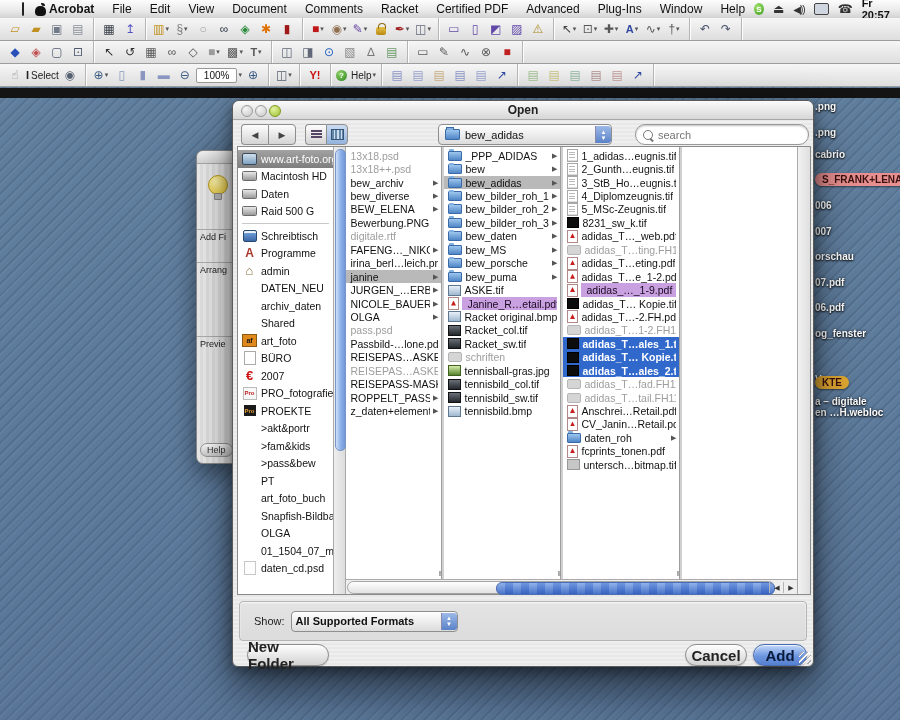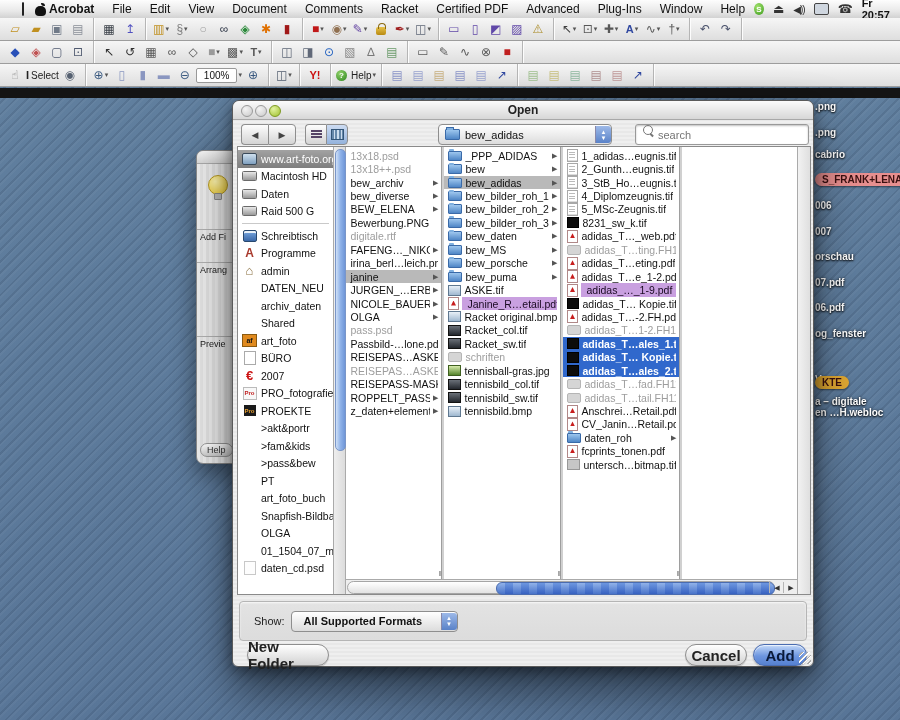--- a/index.html
+++ b/index.html
@@ -98,21 +98,21 @@
   .segs{position:absolute;left:72px;top:4px;display:flex;}
   .seg{width:20px;height:19px;border:1px solid #8e8e8e;background:linear-gradient(#fdfdfd,#d4d4d4);display:flex;align-items:center;justify-content:center;}
   .seg:first-child{border-radius:4px 0 0 4px;border-right:none;}
   .seg:last-child{border-radius:0 4px 4px 0;}
   .seg.on{background:linear-gradient(#cddcf2,#93b2dc);}
   .seg .li{width:11px;height:9px;background:repeating-linear-gradient(#546 0 1.5px,transparent 1.5px 3px);}
   .seg .ci{width:11px;height:9px;border:1px solid #357;background:repeating-linear-gradient(90deg,#68a 0 2px,#cde 2px 3.5px);}
   #location{position:absolute;left:205px;top:4px;width:172px;height:19px;border:1px solid #8e8e8e;border-radius:4px;background:linear-gradient(#ffffff,#dcdcdc);display:flex;align-items:center;font-size:11px;color:#111;}
   #location .mini-folder{margin:0 5px 0 6px;}
   #location .stepper{margin-left:auto;width:15px;height:17px;border-left:1px solid #88a;border-radius:0 3px 3px 0;background:linear-gradient(#9db9e8,#5a82c8);color:#fff;font-size:6px;display:flex;flex-direction:column;align-items:center;justify-content:center;line-height:1;}
-  #searchbox{position:absolute;left:402px;top:4px;width:172px;height:19px;border:1px solid #999;border-radius:3px;background:#fff;display:flex;box-shadow:inset 0 1px 2px rgba(0,0,0,.25);}
+  #searchbox{position:absolute;left:402px;top:4px;width:172px;height:19px;border:1px solid #999;border-radius:10px;background:#fff;display:flex;align-items:center;box-shadow:inset 0 1px 2px rgba(0,0,0,.25);}
   #searchbox .mag{width:8px;height:8px;border:1.5px solid #777;border-radius:50%;margin:0 3px 0 7px;position:relative;}
   #searchbox .mag::after{content:"";position:absolute;left:7px;top:7px;width:4px;height:1.5px;background:#777;transform:rotate(45deg);transform-origin:0 0;}
   #searchbox input{border:none;outline:none;background:transparent;font-size:11px;width:120px;font-family:inherit;color:#333;}
   
   #browser{position:absolute;left:4px;top:45px;width:572px;height:447px;border:1px solid #8a8a8a;background:#fff;display:flex;}
   #sidebar{width:99px;border-right:1px solid #aaa;overflow:hidden;padding-top:3px;}
   .srow{height:17.5px;display:flex;align-items:center;gap:4px;padding:0 2px 0 4px;font-size:10.5px;color:#111;white-space:nowrap;overflow:hidden;}
   .srow.sel{background:linear-gradient(#a2a2a2,#7e7e7e);color:#fff;}
   .ssep{height:1px;background:#c9c9c9;margin:3px 4px;}
   #side-scroll{width:12px;border-right:1px solid #aaa;background:linear-gradient(90deg,#eee,#dcdcdc);position:relative;}
@@ -161,21 +161,21 @@
   
   #hscroll{height:14px;border-top:1px solid #aaa;background:#eee;display:flex;align-items:center;position:relative;}
   #htrack{position:absolute;left:1px;top:1px;height:11px;width:426px;border:1px solid #a5a5a5;border-radius:7px;background:linear-gradient(#fff,#e2e2e2);}
   #hthumb{position:absolute;left:148px;top:0px;height:10.5px;width:277px;border-radius:6px;background:repeating-linear-gradient(90deg,#a8c4ee 0 8px,#7fa6e4 8px 16px),linear-gradient(#dce8fa,#6f96d8);background-blend-mode:multiply;border:1px solid #4a6cb0;}
   .harrow{position:absolute;top:2px;width:13px;height:11px;font-size:7px;color:#333;display:flex;align-items:center;justify-content:center;border-left:1px solid #b5b5b5;}
   #vscroll{width:12px;border-left:1px solid #aaa;background:linear-gradient(90deg,#f2f2f2,#dfdfdf);}
   
   #show-panel{position:absolute;left:6px;top:500px;width:566px;height:38px;border:1px solid #b5b5b5;border-radius:4px;background:linear-gradient(#e3e3e3,#dcdcdc);box-shadow:inset 0 1px 2px rgba(255,255,255,.8);display:flex;align-items:center;}
   #show-label{font-size:11px;color:#222;margin-left:14px;}
   #show-popup{margin-left:6px;width:165px;height:19px;border:1px solid #8e8e8e;border-radius:4px;background:linear-gradient(#ffffff,#dcdcdc);display:flex;align-items:center;font-size:11px;font-weight:bold;color:#111;}
-  #show-popup .val{margin-left:12px;text-align:center;}
+  #show-popup .val{margin-left:4px;text-align:center;}
   #show-popup .stepper{margin-left:auto;width:15px;height:17px;border-left:1px solid #88a;border-radius:0 3px 3px 0;background:linear-gradient(#9db9e8,#5a82c8);color:#fff;font-size:6px;display:flex;flex-direction:column;align-items:center;justify-content:center;line-height:1;}
   .aquabtn{position:absolute;height:20px;border:1px solid #8e8e8e;border-radius:11px;background:linear-gradient(#ffffff,#d2d2d2);font-size:15px;font-weight:bold;color:#222;display:flex;align-items:center;justify-content:center;box-shadow:0 1px 1px rgba(0,0,0,.2);}
   #btn-newfolder{left:14px;top:543px;width:80px;}
   #btn-cancel{left:452px;top:543px;width:60px;}
   #btn-add{left:520px;top:543px;width:52px;background:linear-gradient(#c2d8f8,#6d96e0 55%,#5580d0);border-color:#4a6cb0;color:#0a1a3a;box-shadow:0 1px 2px rgba(0,0,0,.3), inset 0 1px 1px rgba(255,255,255,.7);}
   #grip{position:absolute;right:2px;bottom:2px;width:12px;height:12px;background:repeating-linear-gradient(135deg,transparent 0 2px,#aaa 2px 3px,#fff 3px 4px);}
 </style>
 </head>
 <body>
 

